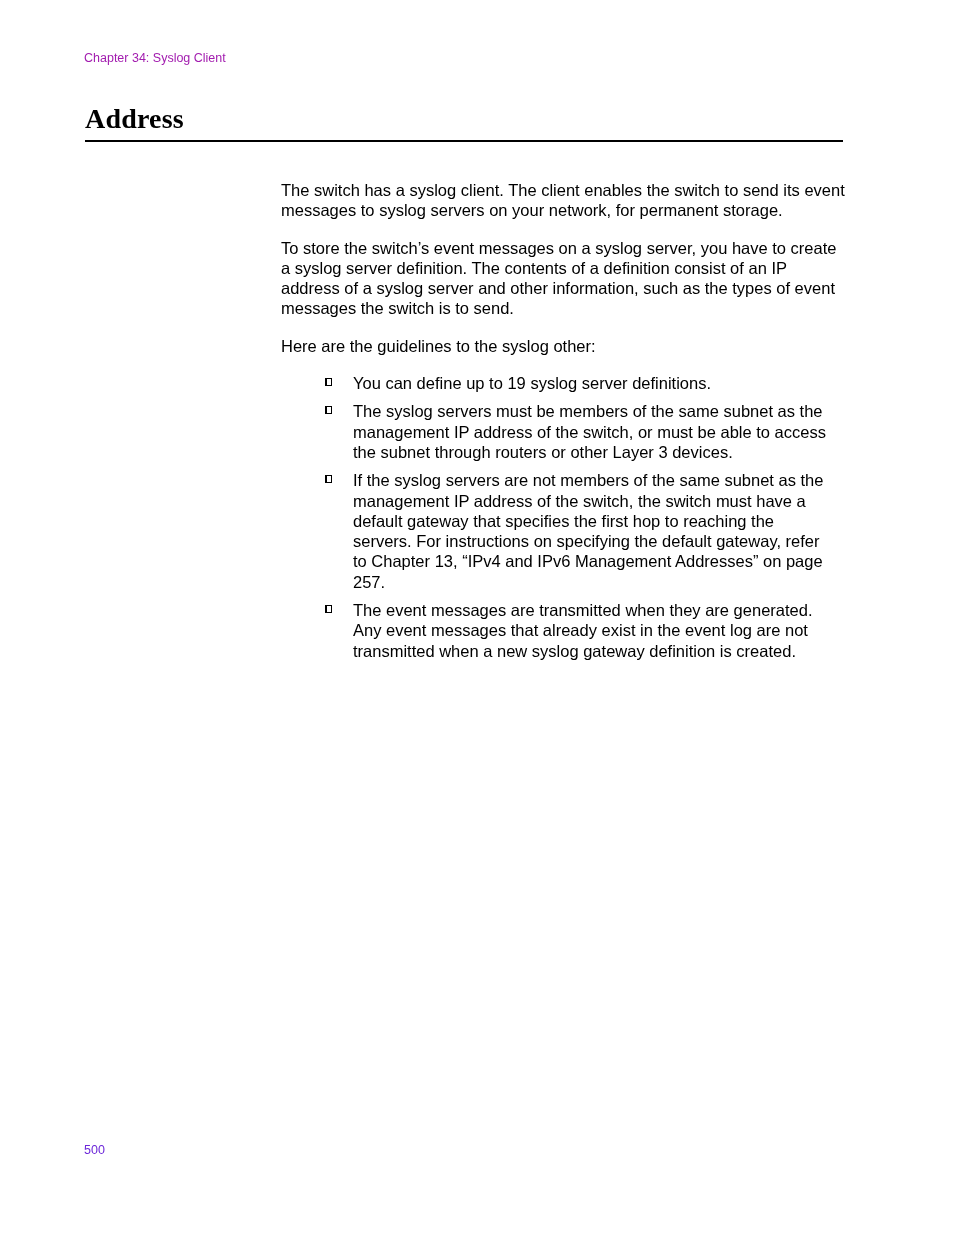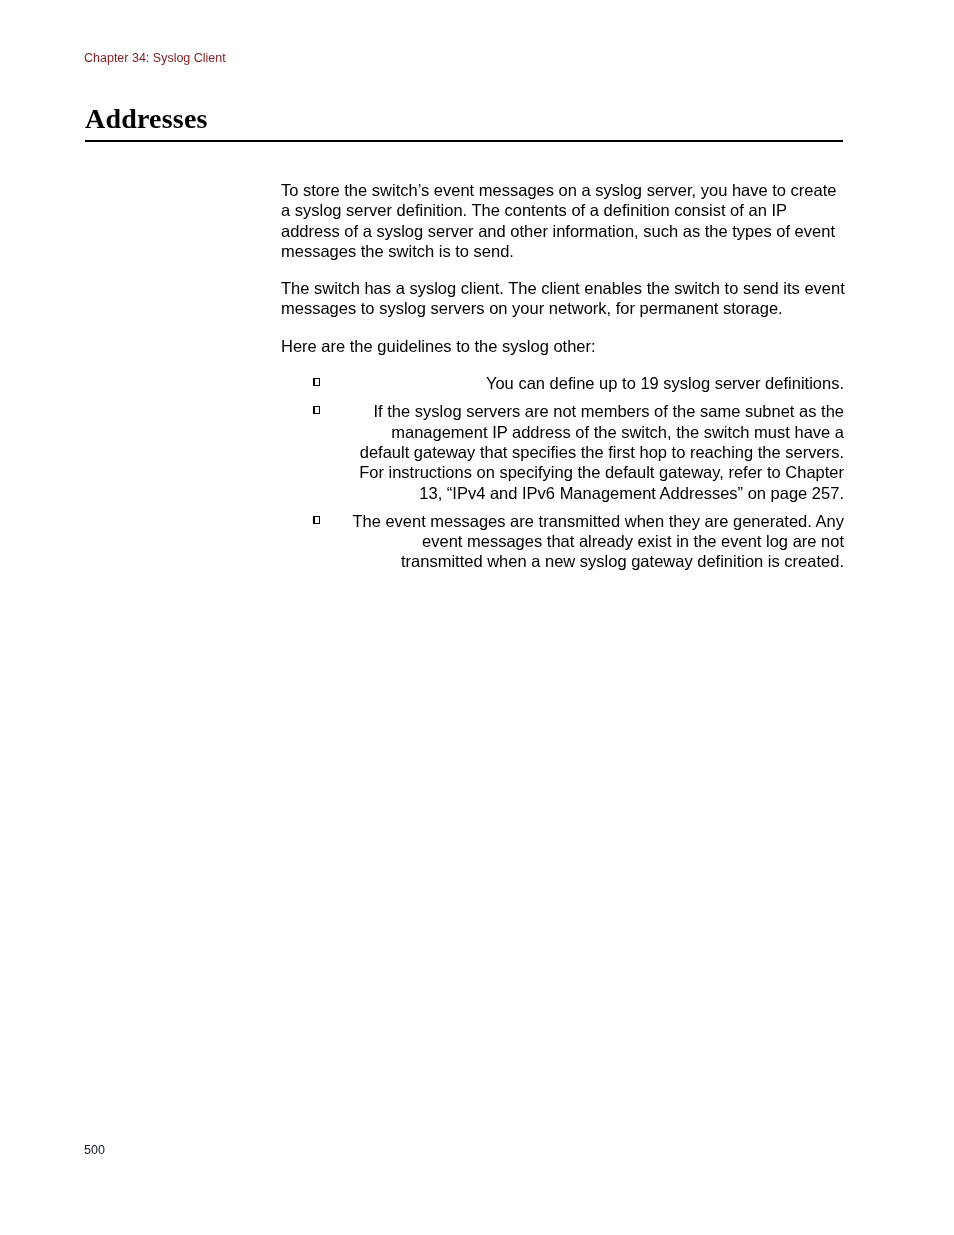--- a/index.html
+++ b/index.html
@@ -15,21 +15,21 @@
     color: #000000;
     font-family: "Liberation Sans", sans-serif;
     overflow: hidden;
   }
   .running-header {
     position: absolute;
     left: 84px;
     top: 51px;
     font-size: 12.5px;
     line-height: 14px;
-    color: #7f1d1d;
+    color: #a21caf;
   }
   .section-title {
     position: absolute;
     left: 85px;
     top: 103px;
     margin: 0;
     font-family: "Liberation Serif", serif;
     font-weight: bold;
     font-size: 28px;
     line-height: 32px;
@@ -50,23 +50,22 @@
     top: 180px;
     width: 565px;
     font-size: 16.5px;
     line-height: 20.3px;
   }
   .content p {
     margin: 0 0 17px 0;
   }
   .guideline-list {
     list-style: none;
-    margin: 2px;
+    margin: 14px;
     padding: 0;
-    text-align: right;
   }
   .guideline-list li {
     position: relative;
     padding-left: 58px;
     margin-bottom: 8px;
   }
   .square-bullet {
     position: absolute;
     left: 30px;
     top: 5px;
@@ -76,46 +75,50 @@
     border-left-width: 2.2px;
     box-sizing: border-box;
     display: inline-block;
   }
   .page-number {
     position: absolute;
     left: 84px;
     top: 1143px;
     font-size: 12.5px;
     line-height: 14px;
-    color: #0f172a;
+    color: #6d28d9;
   }
 </style>
 </head>
 <body>
 
 <div class="page">
 
   <div class="running-header">Chapter 34: Syslog Client</div>
 
-  <h1 class="section-title">Addresses</h1>
+  <h1 class="section-title">Address</h1>
 
   <div class="title-rule"></div>
 
   <div class="content">
 
+    <p>The switch has a syslog client. The client enables the switch to send its event messages to syslog servers on your network, for permanent storage.</p>
+
     <p>To store the switch’s event messages on a syslog server, you have to create a syslog server definition. The contents of a definition consist of an IP address of a syslog server and other information, such as the types of event messages the switch is to send.</p>
-
-    <p>The switch has a syslog client. The client enables the switch to send its event messages to syslog servers on your network, for permanent storage.</p>
 
     <p>Here are the guidelines to the syslog other:</p>
 
     <ul class="guideline-list">
       <li>
         <span class="square-bullet"></span>
         <span>You can define up to 19 syslog server definitions.</span>
+      </li>
+      <li>
+        <span class="square-bullet"></span>
+        <span>The syslog servers must be members of the same subnet as the management IP address of the switch, or must be able to access the subnet through routers or other Layer 3 devices.</span>
       </li>
       <li>
         <span class="square-bullet"></span>
         <span>If the syslog servers are not members of the same subnet as the management IP address of the switch, the switch must have a default gateway that specifies the first hop to reaching the servers. For instructions on specifying the default gateway, refer to Chapter 13, “IPv4 and IPv6 Management Addresses” on page 257.</span>
       </li>
       <li>
         <span class="square-bullet"></span>
         <span>The event messages are transmitted when they are generated. Any event messages that already exist in the event log are not transmitted when a new syslog gateway definition is created.</span>
       </li>
     </ul>

